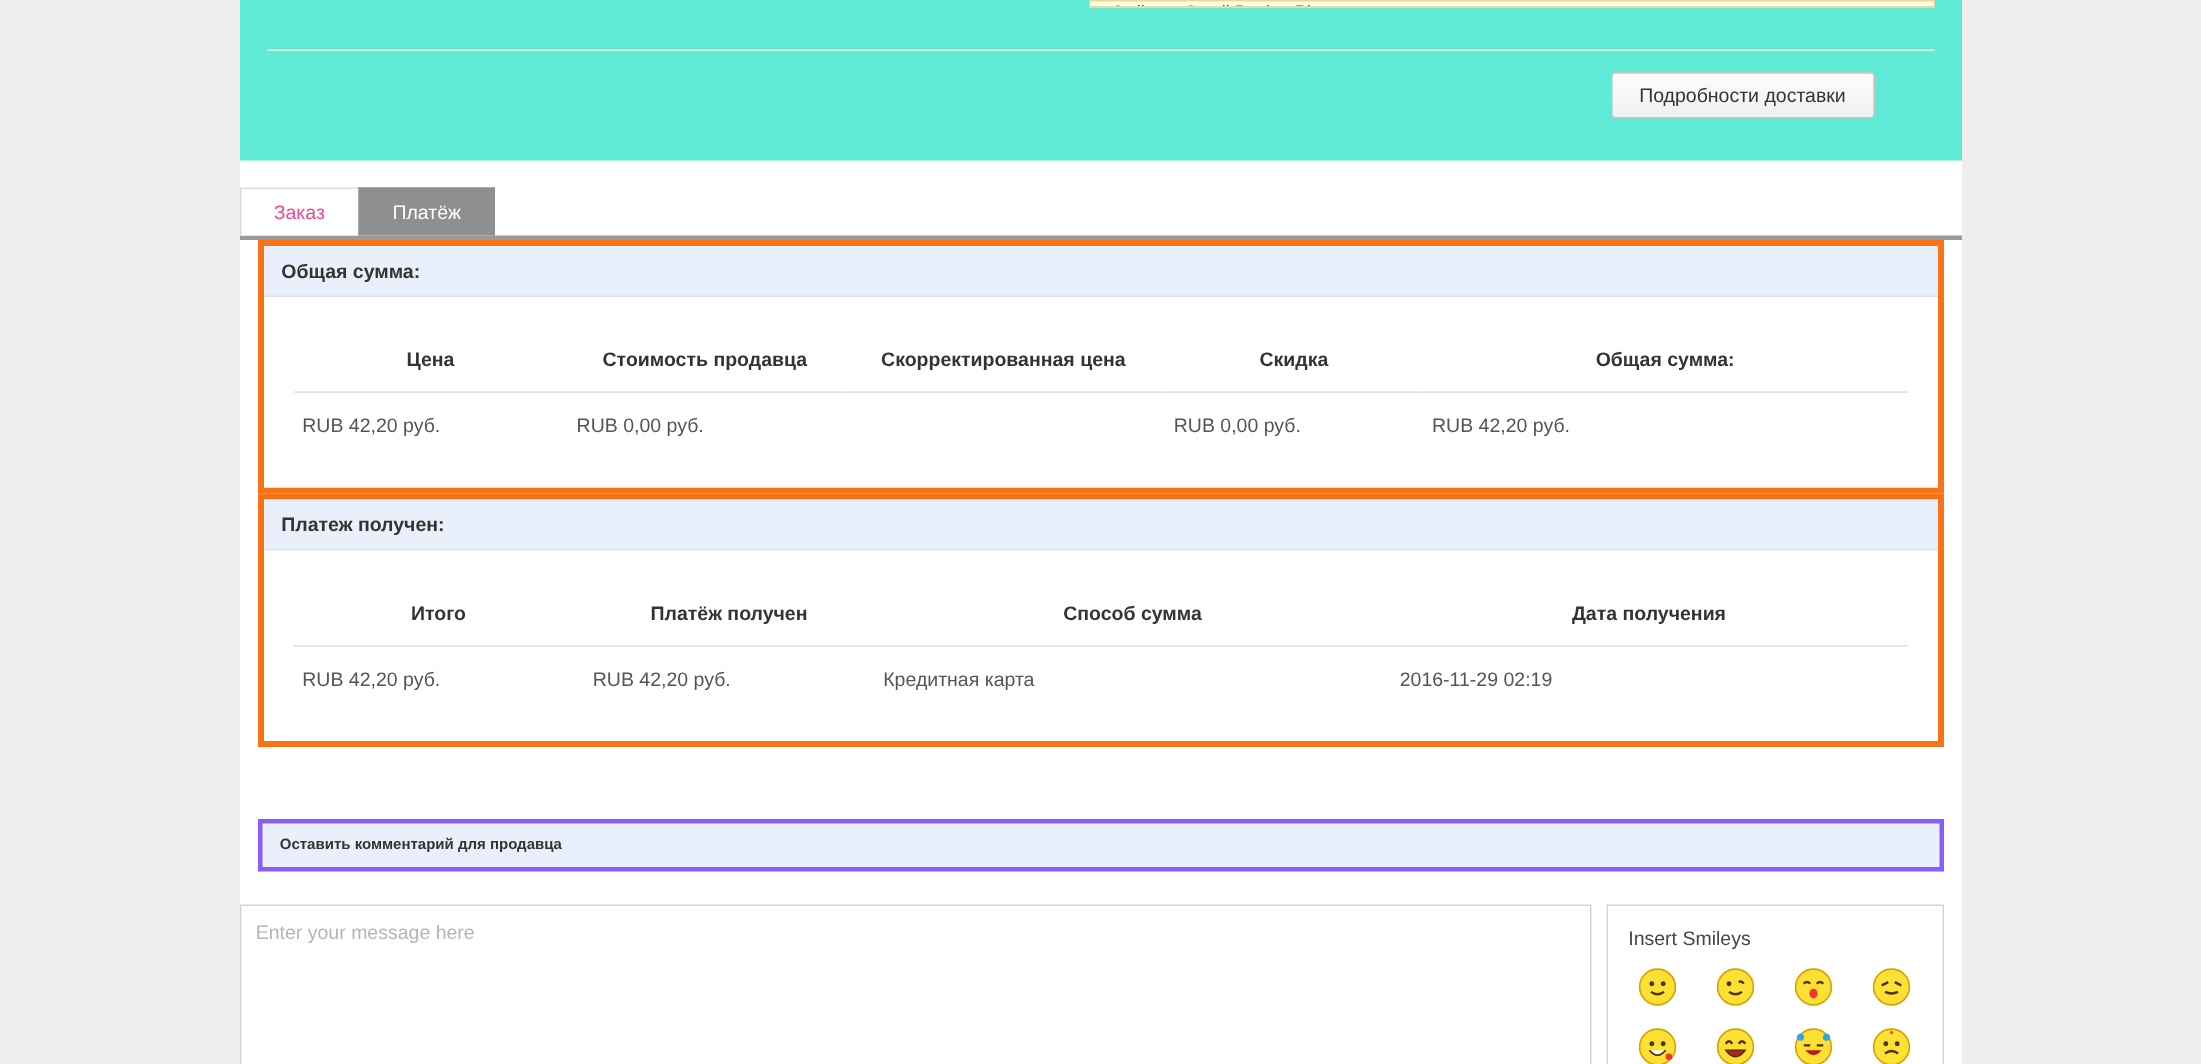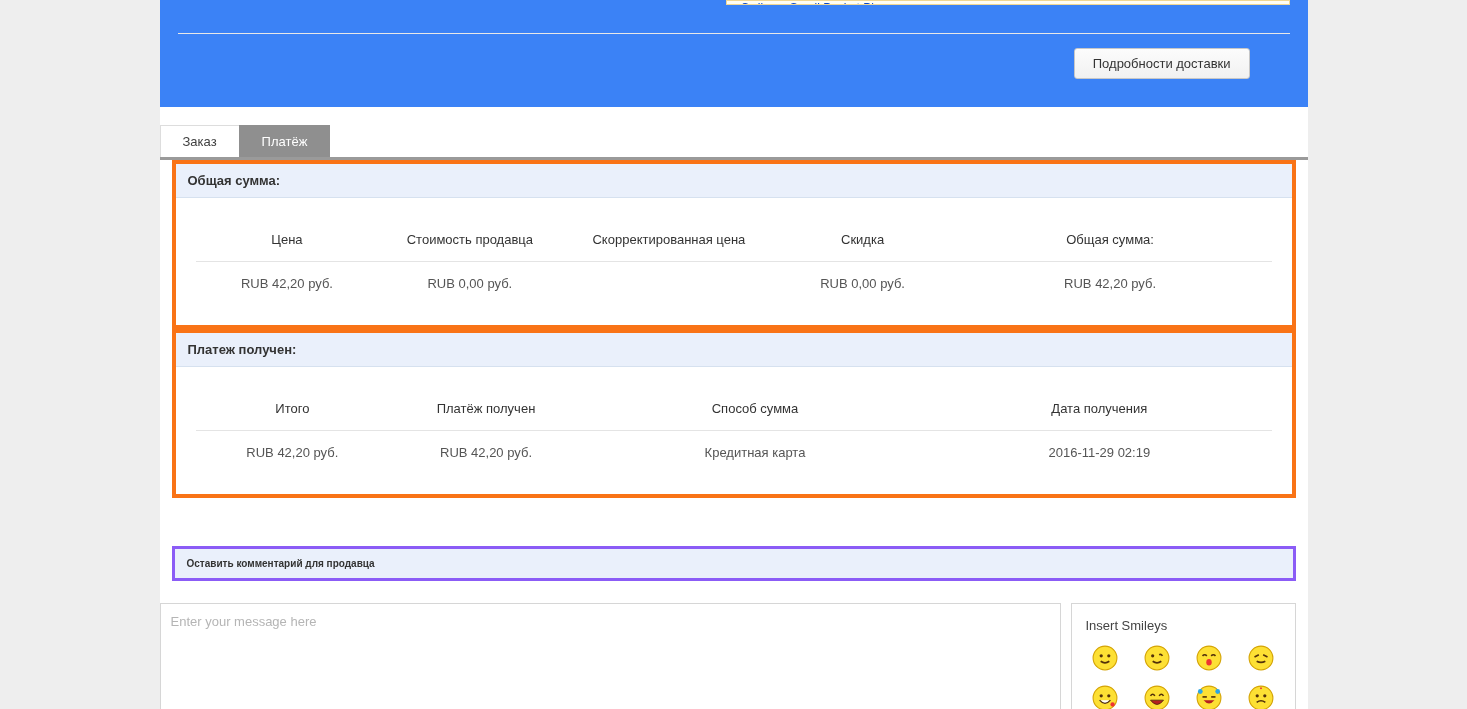--- a/index.html
+++ b/index.html
@@ -12,21 +12,21 @@
     }
     .page-wrap {
       width: 1148px;
       margin: 0 auto;
       background: #fff;
     }
     .inner {
       padding: 0 0 0 0;
     }
     .top-section {
-      background: #3b82f6;
+      background: #5eead4;
       padding: 0 0 28px 0;
       border-bottom: 0;
       margin: 0 0 0 0;
     }
     .shipping-box {
       margin-left: 566px;
       margin-right: 18px;
       border: 1px solid #f0d794;
       background: #fffef5;
       padding: 0 14px 2px 14px;
@@ -61,21 +61,21 @@
       align-items: flex-end;
       padding-left: 0;
       margin-top: 18px;
       border-bottom: 3px solid #9a9a9a;
     }
     .tab {
       padding: 8px 22px;
       border: 1px solid #ddd;
       border-bottom: none;
       background: #fff;
-      color: #404040;
+      color: #ec4899;
       font-size: 13px;
       cursor: pointer;
       margin-right: -1px;
     }
     .tab.active {
       background: #8f8f8f;
       border-color: #8f8f8f;
       color: #fff;
     }
     
@@ -93,29 +93,29 @@
     }
     .panel-body {
       padding: 26px 20px 12px 20px;
       background: #fff;
     }
     table.data {
       width: 100%;
       border-collapse: collapse;
     }
     table.data th {
-      font-weight: normal;
+      font-weight: bold;
       color: #333;
       font-size: 13px;
       text-align: center;
       padding: 8px 6px 14px 6px;
       border-bottom: 1px solid #e4e4e4;
     }
     table.data td {
-      text-align: center;
+      text-align: left;
       padding: 14px 6px 22px 6px;
       color: #555;
       font-size: 13px;
     }
     
     .comment-header {
       margin: 48px 12px 0 12px;
       background: #eaf0fb;
       border: 3px solid #8b5cf6;
       padding: 9px 12px;

